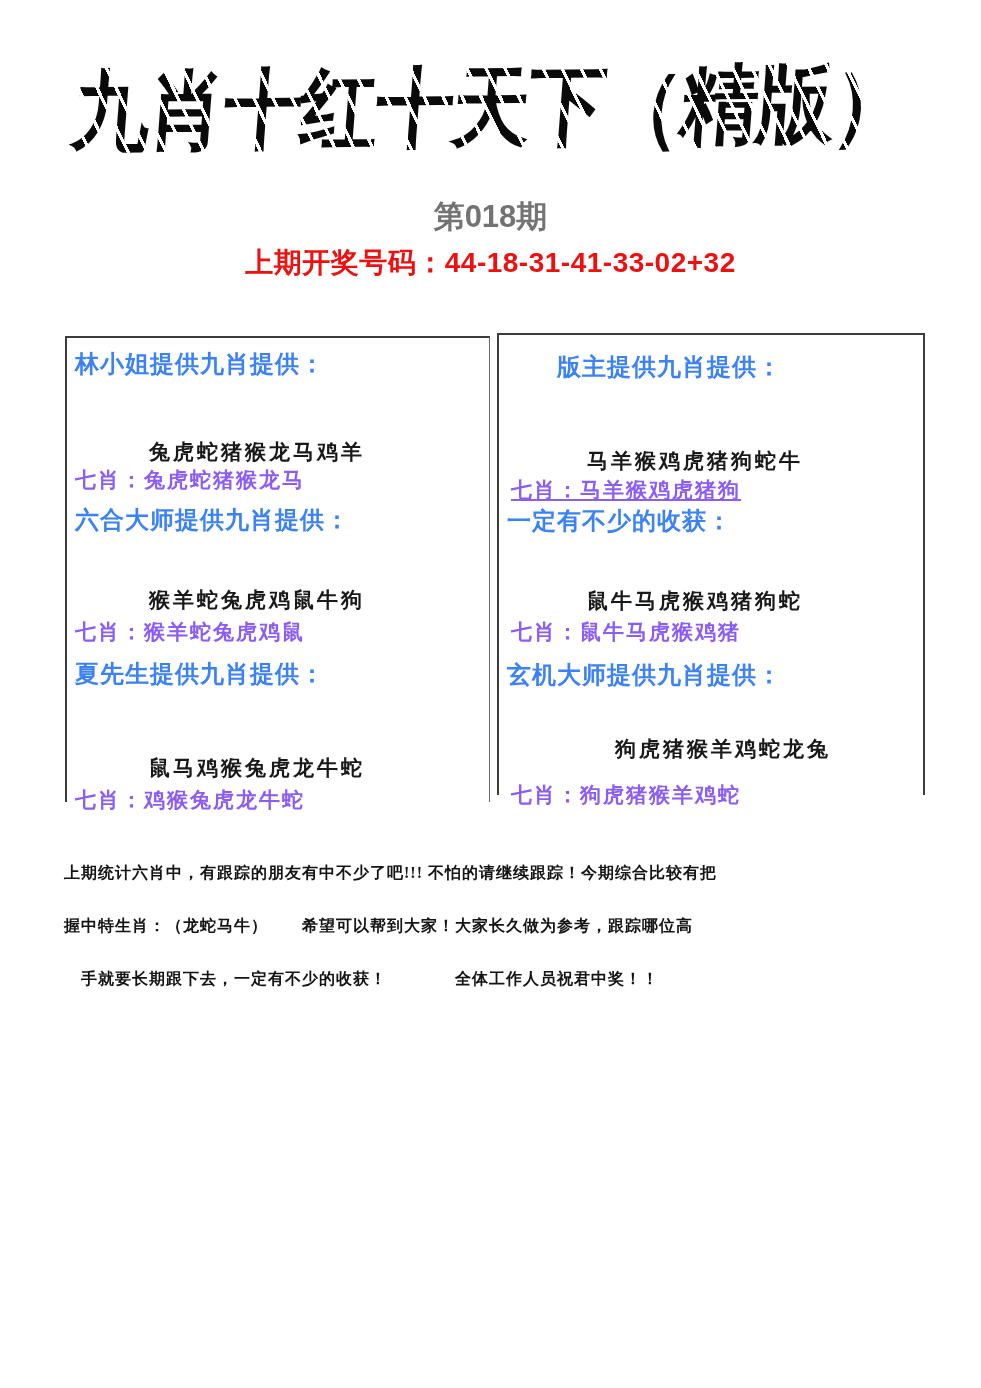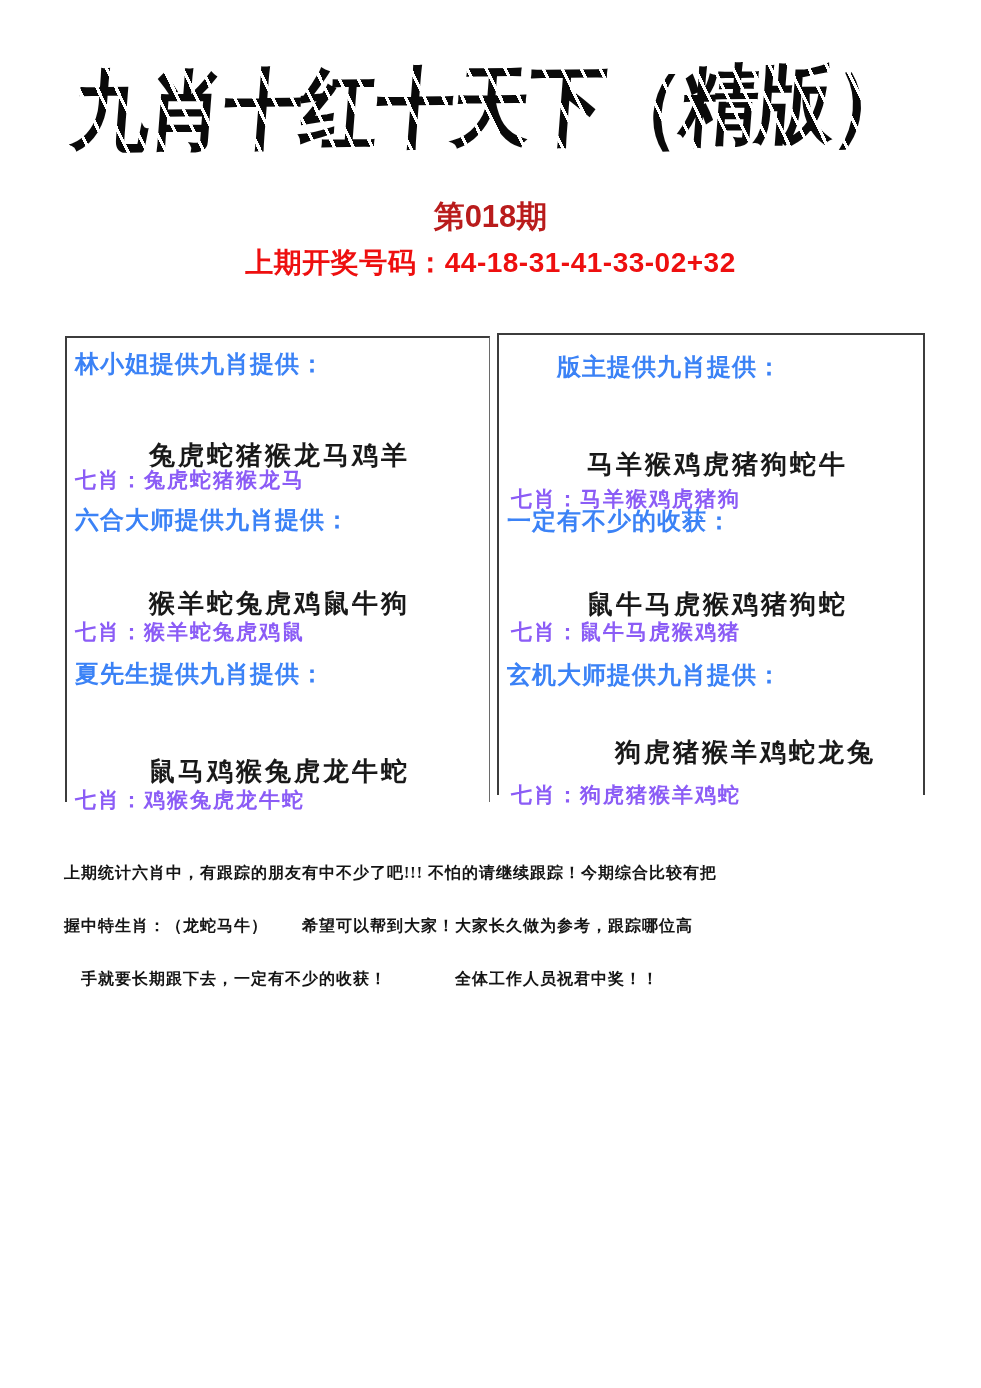--- a/index.html
+++ b/index.html
@@ -25,21 +25,21 @@
     color:#0a0a0a;
     transform:skewX(-5deg) rotate(-0.6deg) scaleY(1.12);
     -webkit-mask-image:repeating-linear-gradient(58deg,#000 0 13px,transparent 13px 16px);
     mask-image:repeating-linear-gradient(58deg,#000 0 13px,transparent 13px 16px);
   }
   
   .period{
     position:absolute; top:196px; left:0; width:100%;
     text-align:center;
     font-family:"Liberation Sans", sans-serif;
-    font-weight:bold; font-size:31px; color:#b91c1c;
+    font-weight:bold; font-size:31px; color:#737373;
   }
   .lastdraw{
     position:absolute; top:244px; left:0; width:100%;
     text-align:center;
     font-family:"Liberation Sans", sans-serif;
     font-weight:bold; font-size:28px;
     color:#ee0f0f;
     letter-spacing:0.5px;
   }
   
@@ -52,33 +52,33 @@
     box-sizing:border-box;
   }
   .box.left{ top:336px; left:65px; width:425px; height:466px; border-right-width:1px; border-right-color:#6a6a6a;}
   .box.right{ top:333px; left:497px; width:428px; height:462px;padding-left:20px;}
   .box .line{ position:absolute; white-space:nowrap;}
   .sec-h{
     font-size:24px; font-weight:bold; color:#3b82f6;
     letter-spacing:1px;
   }
   .nine{
-    font-size:26px; font-weight:bold; color:#191919;
+    font-size:21px; font-weight:bold; color:#191919;
     letter-spacing:3px;
   }
   .seven{
     font-size:21px; font-weight:bold; color:#8b5cf6;
     letter-spacing:2px;
   }
   
   .l-h1{top:10px; left:8px;}  .l-n1{top:100px; left:82px;} .l-s1{top:128px; left:8px;}
   .l-h2{top:166px; left:8px;} .l-n2{top:248px; left:82px;} .l-s2{top:280px; left:8px;}
   .l-h3{top:320px; left:8px;} .l-n3{top:416px; left:82px;} .l-s3{top:448px; left:8px;}
   
-  .r-h1{top:16px; left:58px;} .r-n1{top:112px; left:88px;} .r-s1{top:150px; left:12px;}
+  .r-h1{top:16px; left:58px;} .r-n1{top:112px; left:88px;} .r-s1{top:141px; left:12px;text-decoration:underline;}
   .r-h2{top:170px; left:8px;} .r-n2{top:252px; left:88px;} .r-s2{top:283px; left:12px;}
   .r-h3{top:324px; left:8px;} .r-n3{top:400px; left:88px;margin-left:28px;} .r-s3{top:446px; left:12px;}
   
   .footer{
     position:absolute; top:846px; left:64px; width:860px;
     font-size:16px; font-weight:600; color:#141414;
     line-height:53px;
     letter-spacing:1px;
   }
   .footer .fline{ white-space:pre-wrap; }

